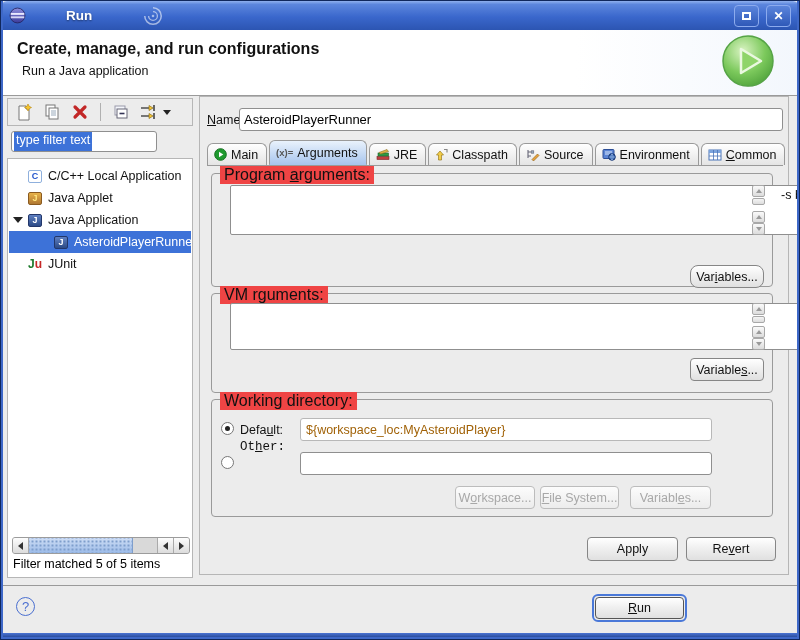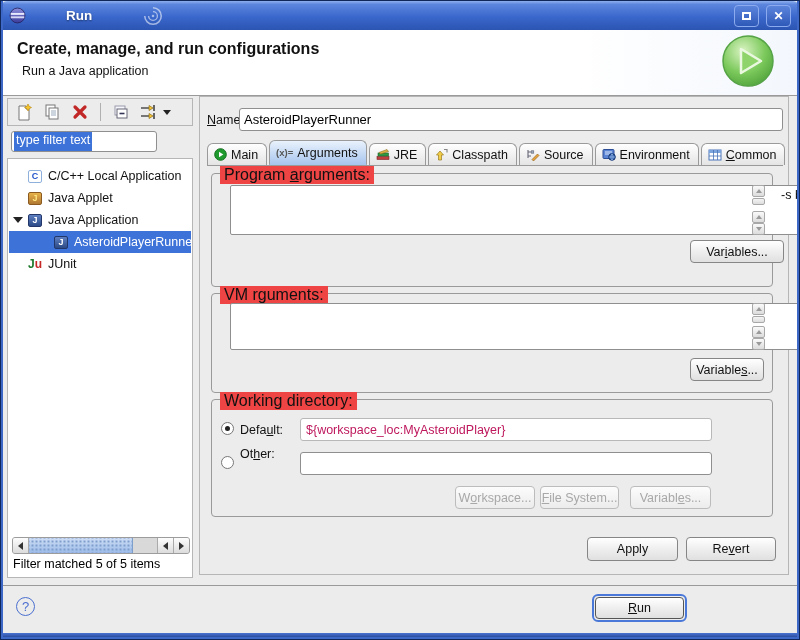--- a/index.html
+++ b/index.html
@@ -109,31 +109,31 @@
     display:flex; align-items:center; justify-content:center; }
   .sb-thumb { height:7px; border:1px solid #a8a8a8; border-radius:2px; margin:1px 0; background:linear-gradient(#f4f4f4,#ddd); }
   .sb-fill { flex:1; }
   .tri-u { width:0;height:0;border-left:3.5px solid transparent;border-right:3.5px solid transparent;border-bottom:4.5px solid #9a9a9a; }
   .tri-d { width:0;height:0;border-left:3.5px solid transparent;border-right:3.5px solid transparent;border-top:4.5px solid #9a9a9a; }
 
   .btn { border:1px solid #868686; border-radius:4px; background:linear-gradient(#ffffff,#f0f0f0 45%,#e0e0e0);
     font:12.5px "Liberation Sans",sans-serif; color:#111; display:flex; align-items:center; justify-content:center;
     position:absolute; height:23px; }
   .btn.disabled { color:#a8a8a8; border-color:#bcbcbc; background:linear-gradient(#fcfcfc,#ececec); }
-  .btn-vars1 { left:478px; top:66px; width:94px; }
+  .btn-vars1 { left:478px; top:91px; width:74px;border-radius:8px; }
   .btn-vars2 { left:478px; top:64px; width:74px;justify-content:center; }
 
   .radio { position:absolute; width:13px; height:13px; border:1px solid #777; border-radius:50%; background:#fff; }
   .radio.checked::after { content:""; position:absolute; left:3px; top:3px; width:5px; height:5px; border-radius:50%; background:#222; }
   .wd-label1 { position:absolute; left:28px; top:23px; }
-  .wd-label2 { position:absolute; left:28px; top:47px; }
+  .wd-label2 { position:absolute; left:28px; top:40px;font-family:Liberation Mono, monospace; }
   .wd-field { position:absolute; left:88px; top:18px; width:412px; height:23px;
     border:1px solid #a8a8a8; border-radius:3px; background:#fff; display:flex; align-items:center; padding:0 5px;
     font-size:12.5px; overflow:hidden; white-space:nowrap; }
-  .wd-field.disabled { color:#be185d; border-color:#b8b8b8; }
+  .wd-field.disabled { color:#a16207; border-color:#b8b8b8; }
   .wd-field.other { top:52px; border-color:#8f8f8f; }
   .btn-workspace { left:243px; top:86px; width:80px; }
   .btn-filesystem { left:328px; top:86px; width:79px; }
   .btn-vars3 { left:418px; top:86px; width:81px; }
 
   .btn-apply { left:387px; top:440px; width:91px; height:24px; }
   .btn-revert { left:486px; top:440px; width:90px; height:24px; }
 
   
   .footer-sep { position:absolute; left:1px; right:1px; top:585px; height:1px; background:#9a9a9a; }

